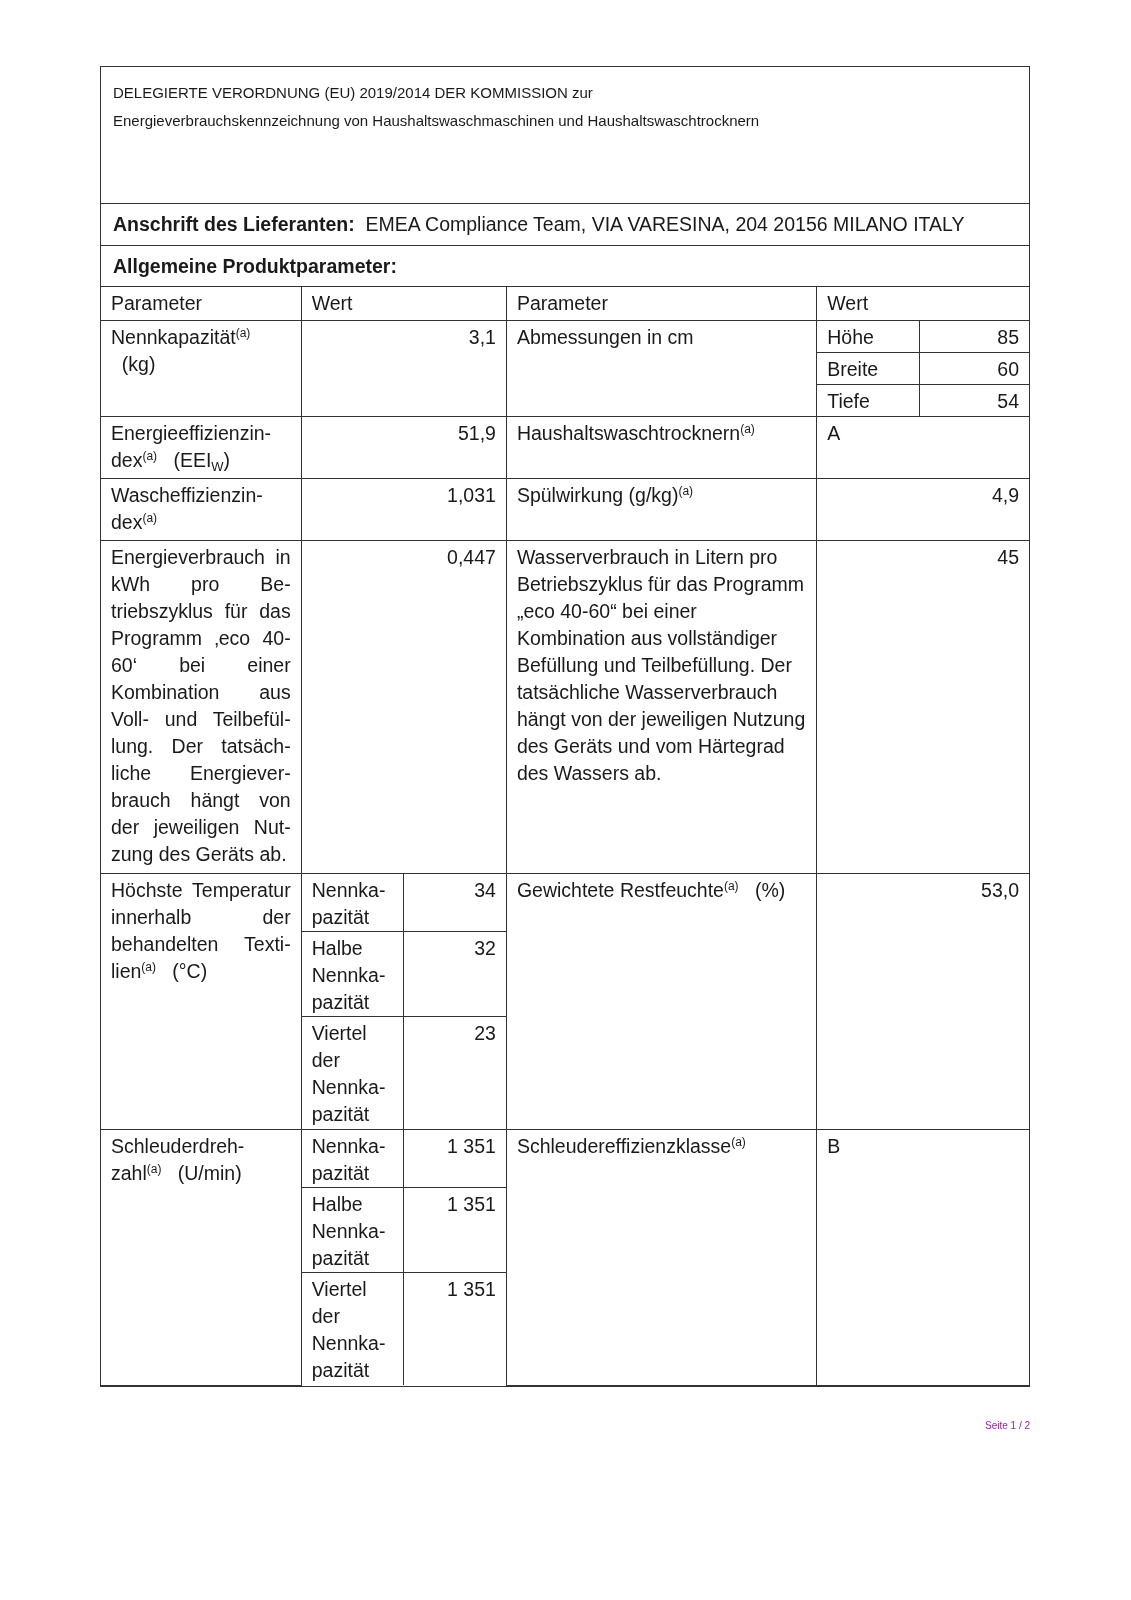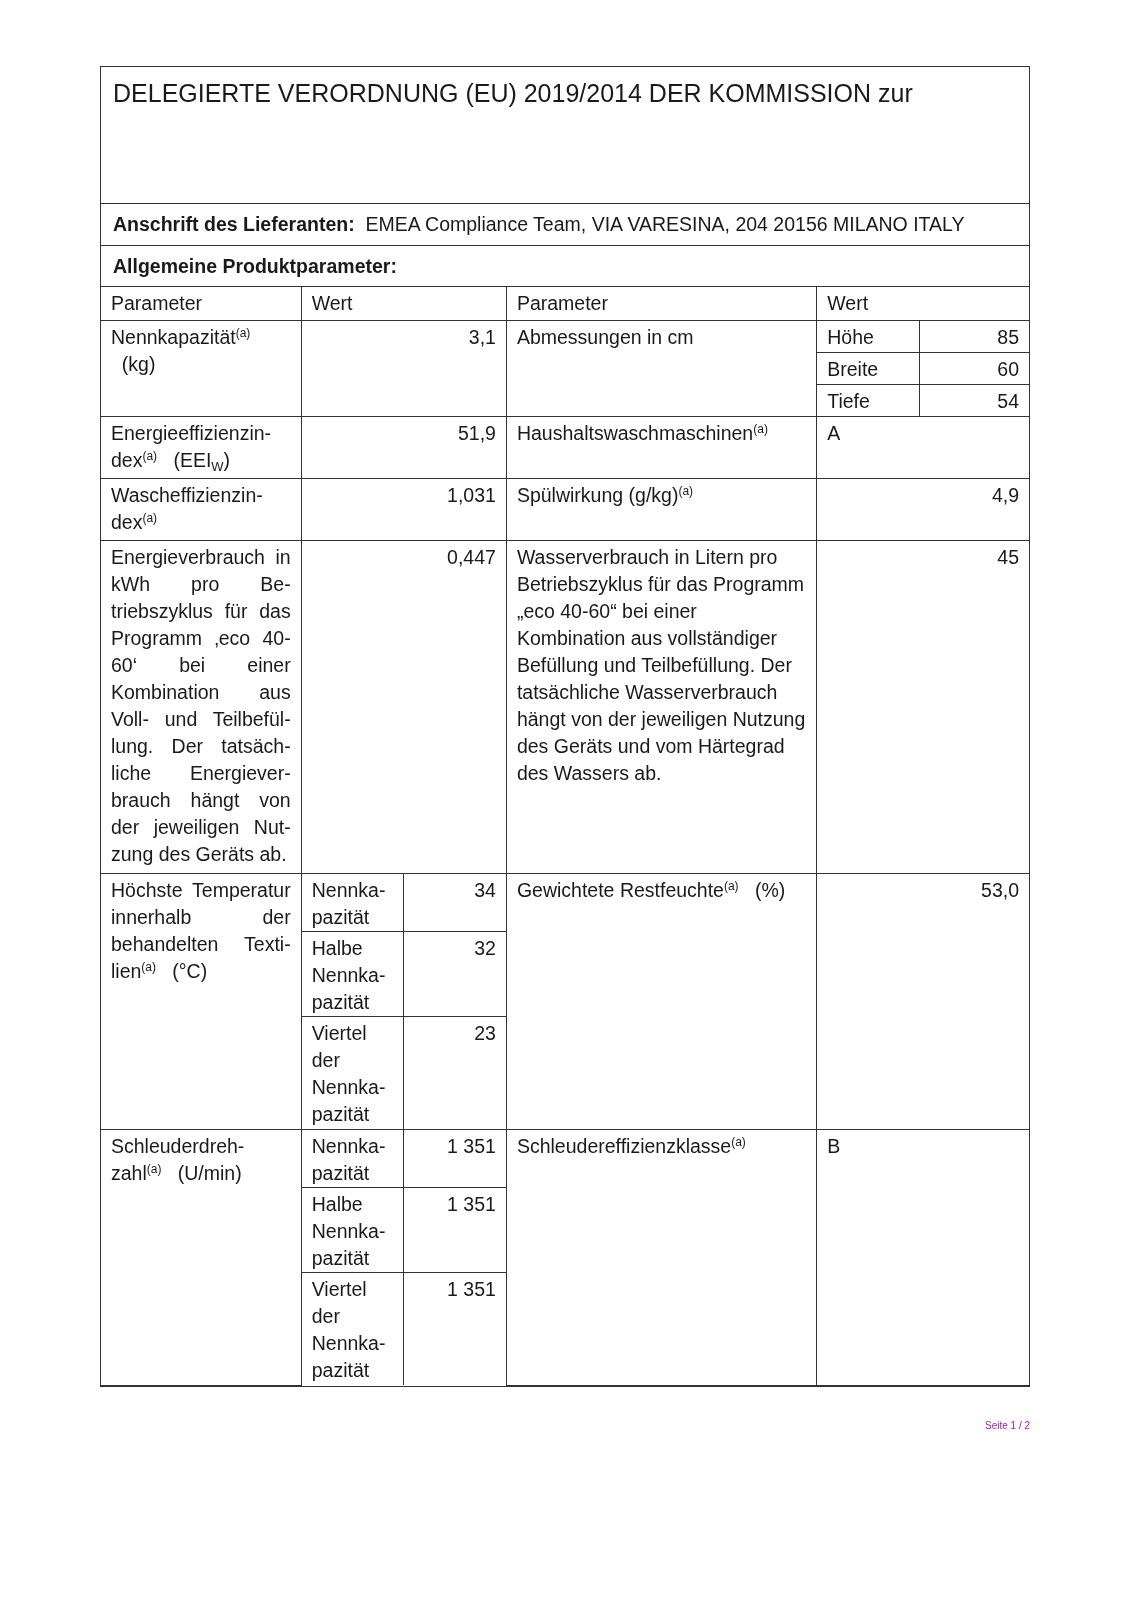--- a/index.html
+++ b/index.html
@@ -1,21 +1,21 @@
 <!DOCTYPE html>
 <html><head>
 <meta charset="utf-8">
 <style>
   html, body { margin:0; padding:0; background:#ffffff; }
   body { width:1131px; height:1600px; position:relative; font-family:"Liberation Sans", sans-serif; color:#1a1a1a; }
   .sheet { position:absolute; left:100px; top:66px; width:930px; border:1.5px solid #333; box-sizing:border-box; }
   .block { border-bottom:1.5px solid #333; padding:0 12px; box-sizing:border-box; }
   .title-block { height:137px; padding-top:4px; }
   .title { font-size:43px; font-weight:bold; color:#3a0f9a; line-height:52px; letter-spacing:0.2px; }
-  .subtitle { font-size:25px; line-height:28px; margin-top:8px; }
+  .subtitle { font-size:15px; line-height:28px; margin-top:8px; }
   .line-row { height:41.5px; font-size:19.5px; line-height:41px; white-space:nowrap; }
   .line-row b { font-weight:bold; }
   table.params { border-collapse:collapse; width:100%; table-layout:fixed; font-size:19.5px; }
   table.params td { border:1.5px solid #333; vertical-align:top; padding:3px 10px 0 10px; line-height:27px; box-sizing:border-box; }
   table.params tr:first-child td { border-top:none; }
   table.params tr td:first-child { border-left:none; }
   table.params tr td:last-child { border-right:none; }
   table.params tr:last-child td { border-bottom:none; }
   .num { text-align:right; }
   .justify { text-align:justify; hyphens:manual; }
@@ -23,20 +23,21 @@
   sub { font-size:13px; vertical-align:-4px; line-height:0; }
   .footer { position:absolute; right:101px; top:1420px; font-size:10px; color:#a21caf; }
 </style>
 </head>
 <body>
 
 <div class="sheet">
   <div class="block title-block">
     <div class="subtitle">
       <div>DELEGIERTE VERORDNUNG (EU) 2019/2014 DER KOMMISSION zur</div>
+      <div>Energieverbrauchskennzeichnung von Haushaltswaschmaschinen und Haushaltswaschtrocknern</div>
     </div>
   </div>
 
   <div class="block line-row">
     <b>Anschrift des Lieferanten:</b>&nbsp;
     <span>EMEA Compliance Team, VIA VARESINA, 204 20156 MILANO ITALY</span>
   </div>
   <div class="block line-row">
     <b>Allgemeine Produktparameter:</b>
   </div>
@@ -75,21 +76,21 @@
       <td>Tiefe</td>
       <td class="num">54</td>
     </tr>
     <tr style="height:62px">
       <td>
         <span>Energieeffizienzin-</span><br>
         <span>dex</span><sup>(a)</sup>&nbsp;&nbsp;
         <span>(EEI</span><sub>W</sub><span>)</span>
       </td>
       <td colspan="2" class="num">51,9</td>
-      <td><span>Haushaltswaschmaschinen</span><sup>(a)</sup></td>
+      <td><span>Haushaltswaschtrocknern</span><sup>(a)</sup></td>
       <td colspan="2">A</td>
     </tr>
     <tr style="height:62px">
       <td>
         <span>Wascheffizienzin-</span><br>
         <span>dex</span><sup>(a)</sup>
       </td>
       <td colspan="2" class="num">1,031</td>
       <td><span>Spülwirkung (g/kg)</span><sup>(a)</sup></td>
       <td colspan="2" class="num">4,9</td>

